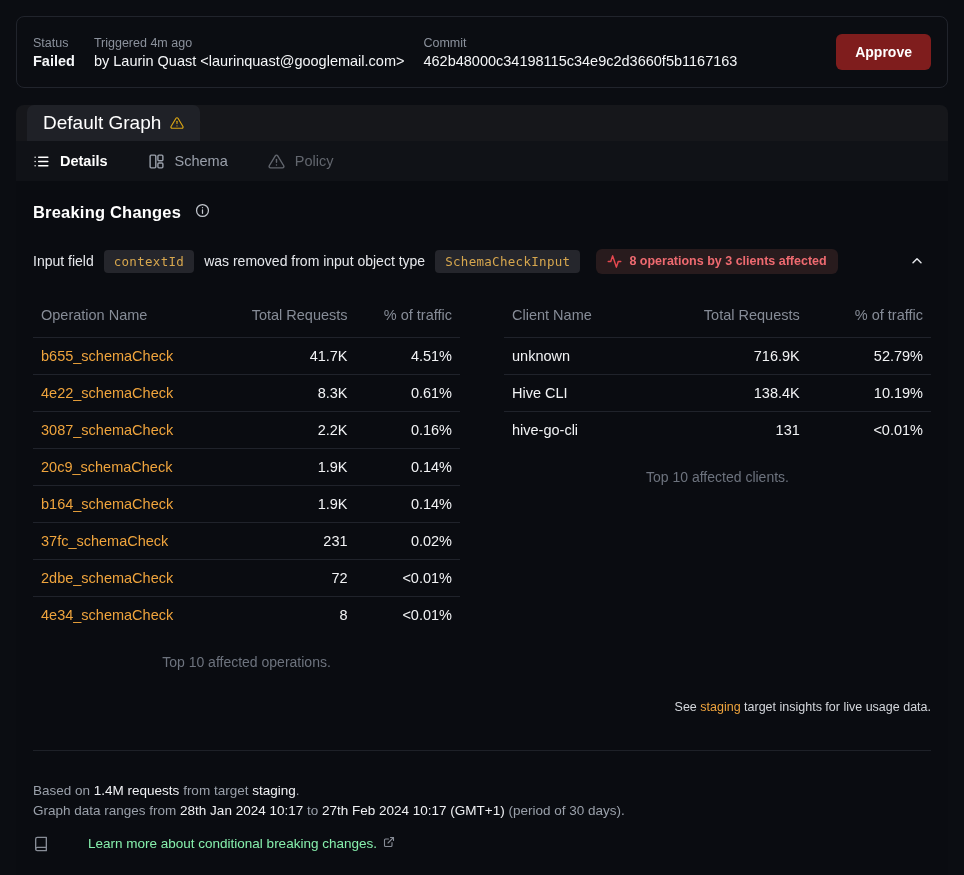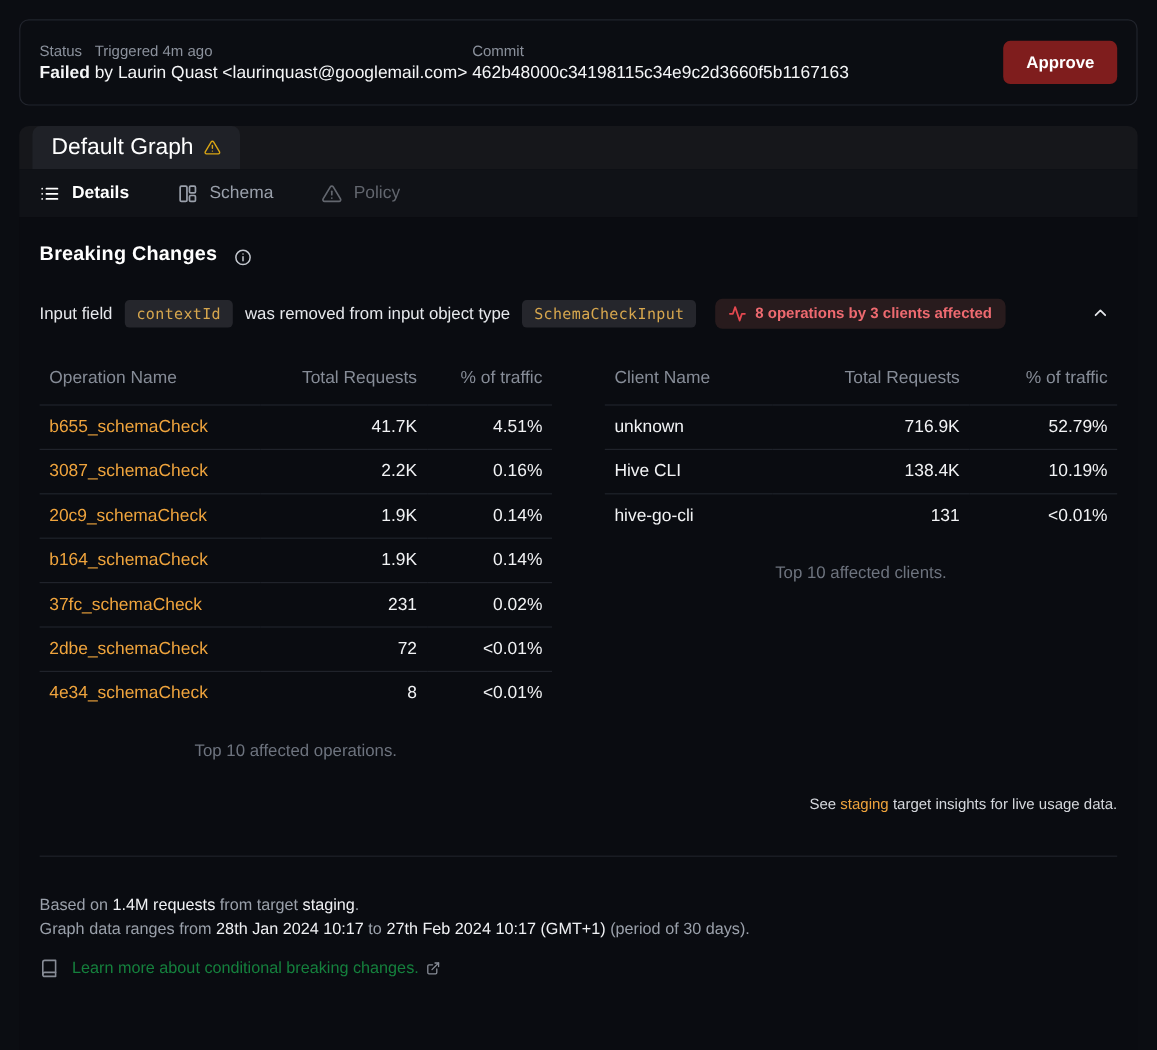--- a/index.html
+++ b/index.html
@@ -13,21 +13,21 @@
   }
   svg { display:block; }
 
   
   .status-card {
     margin:16px;
     border:1px solid #21242c;
     border-radius:8px;
     padding:14px 16px;
     display:flex;
-    gap:4px;
+    gap:19px;
     align-items:center;
     height:72px;
   }
   .meta-col { display:flex; flex-direction:column; gap:3px; white-space:nowrap; }
   .meta-label { font-size:12.5px; color:#8b919c; }
   .meta-value { font-size:14.5px; color:#f5f6f8; }
   .meta-value.bold { font-weight:700; }
   .col-commit { margin-left:0; }
   .approve-btn {
     margin-left:auto;
@@ -71,21 +71,21 @@
     padding:0 17px;
     gap:40px;
   }
   .nav-item { display:flex; align-items:center; gap:10px; font-size:14.5px; cursor:pointer; }
   .nav-item.active { color:#ffffff; font-weight:700; }
   .nav-item.idle { color:#9aa0ab; }
   .nav-item.dim { color:#62666e; }
 
   .content { background:#0a0c11; flex:1; padding:22px 17px 0; }
 
-  .section-title { display:flex; align-items:flex-end; gap:14px; }
+  .section-title { display:flex; align-items:flex-start; gap:14px; }
   .section-title h2 { font-size:16.5px; font-weight:700; color:#ffffff; letter-spacing:.2px; }
 
   .change-row {
     margin-top:25px;
     display:flex;
     align-items:center;
     gap:10px;
     font-size:14px;
     color:#e6e8ec;
   }
@@ -172,21 +172,21 @@
   .footer-block .wt { color:#f0f1f4; }
 
   .learn-more {
     margin-top:15px;
     display:flex;
     align-items:center;
     gap:11px;
     color:#878c96;
     font-size:13.5px;
   }
-  .learn-more a { color:#15803d; text-decoration:none; display:flex; align-items:center; gap:6px; cursor:pointer; }
+  .learn-more a { color:#86efac; text-decoration:none; display:flex; gap:6px; cursor:pointer;margin-left:28px; }
 </style>
 </head>
 <body>
 
 <div class="status-card">
   <div class="meta-col">
     <span class="meta-label">Status</span>
     <span class="meta-value bold">Failed</span>
   </div>
   <div class="meta-col">
@@ -293,20 +293,25 @@
               <th>Operation Name</th>
               <th>Total Requests</th>
               <th>% of traffic</th>
             </tr>
           </thead>
           <tbody>
               <tr>
                 <td><a href="#" class="op-link">b655_schemaCheck</a></td>
                 <td>41.7K</td>
                 <td>4.51%</td>
+              </tr>
+              <tr>
+                <td><a href="#" class="op-link">4e22_schemaCheck</a></td>
+                <td>8.3K</td>
+                <td>0.61%</td>
               </tr>
               <tr>
                 <td><a href="#" class="op-link">3087_schemaCheck</a></td>
                 <td>2.2K</td>
                 <td>0.16%</td>
               </tr>
               <tr>
                 <td><a href="#" class="op-link">20c9_schemaCheck</a></td>
                 <td>1.9K</td>
                 <td>0.14%</td>

